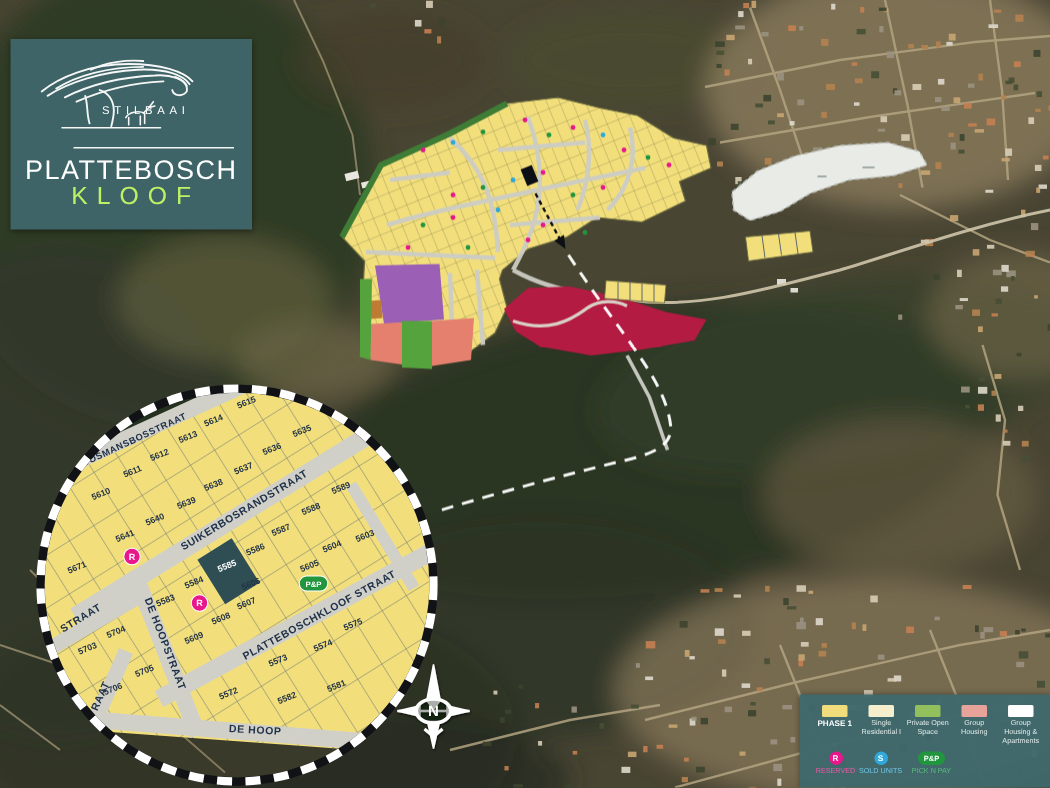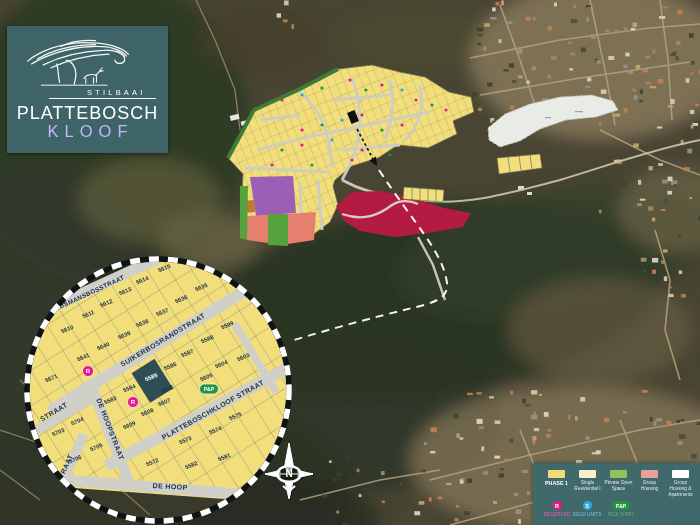--- a/index.html
+++ b/index.html
@@ -5,27 +5,27 @@
   html,body{margin:0;padding:0;background:#222;}
   .stage{position:relative;width:700px;height:525px;overflow:hidden;background:#494533;
          font-family:"Liberation Sans",sans-serif;}
   .stage svg{display:block;}
   svg text{font-family:"Liberation Sans",sans-serif;}
 
   
   .logo{position:absolute;left:7px;top:26px;width:161px;height:127px;background:#3E6467;
         box-shadow:0 1px 4px rgba(0,0,0,.45);color:#fff;}
   .logo-tree{position:absolute;left:14px;top:6px;}
-  .logo-stilbaai{position:absolute;top:62px;left:61px;font-size:7.5px;letter-spacing:3.2px;
-        color:#fff;white-space:nowrap;margin-left:19px;}
+  .logo-stilbaai{position:absolute;top:43px;left:61px;font-size:7.5px;letter-spacing:3.2px;
+        color:#fff;white-space:nowrap;}
   .logo-line{position:absolute;top:72px;left:42px;right:12px;height:1px;background:rgba(255,255,255,.95);}
   .logo-n1{position:absolute;top:77px;left:0;right:0;text-align:center;font-size:18px;
         letter-spacing:1px;color:#fff;}
   .logo-n2{position:absolute;top:96px;left:0;right:0;text-align:center;font-size:16.5px;
-        letter-spacing:6px;text-indent:6px;color:#c4b5fd;}
+        letter-spacing:6px;text-indent:6px;color:#bef264;}
 
   
   .legend{position:absolute;left:533px;top:463px;width:167px;height:62px;
           background:rgba(62,104,108,.96);box-shadow:0 0 4px rgba(0,0,0,.4);}
   .sw-row{display:flex;padding:7px 0 0 8px;}
   .lg-item{width:31px;display:flex;flex-direction:column;align-items:center;}
   .sw{width:17px;height:8px;border-radius:1px;margin-bottom:2px;}
   .lg-lab{font-size:4.8px;line-height:1.2;color:#E2ECEA;text-align:center;width:30px;}
   .lg-lab.bold{font-size:5.4px;font-weight:bold;color:#fff;}
   .mk-row{display:flex;gap:7px;padding:4px 0 0 13px;}

